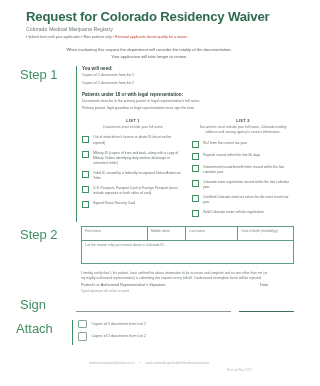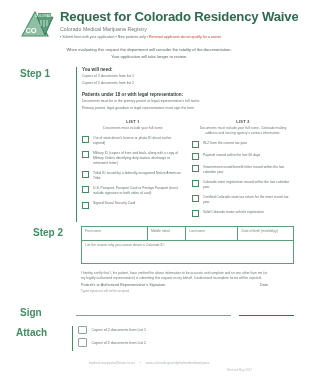--- a/index.html
+++ b/index.html
@@ -26,21 +26,21 @@
   .bullets .red{color:#c0392b;}
 
   .intro{
     text-align:center;font-size:4.1px;color:#55625b;
     margin:8px 18px 0 18px;line-height:1.65;
   }
 
   
   .steprow{display:flex;margin-top:6px;padding-left:20px;}
   .steplabel{
-    width:56px;flex:0 0 56px;font-size:10px;font-weight:bold;
+    width:56px;flex:0 0 56px;font-size:13px;font-weight:normal;
     color:#3f8f63;padding-top:1px;
   }
   .stepbody{
     flex:1;border-left:1px solid #3f8f63;padding-left:5px;
     padding-right:4px;
   }
   .bodyhead{font-size:4.6px;font-weight:bold;color:#3a4a42;}
   .bodyline{font-size:3.5px;color:#66736c;margin-top:2px;line-height:1.5;}
 
   .sect2{margin-top:6px;}
@@ -80,21 +80,21 @@
   .c4{flex:1 1 28%;}
   .freason{padding:2px 3px 16px 3px;font-size:3.4px;color:#7b867f;width:100%;box-sizing:border-box;}
 
   .certify{font-size:3.3px;color:#6b7772;line-height:1.6;margin-top:7px;}
   .sigline{display:flex;justify-content:space-between;margin-top:2px;}
   .siglabel{font-size:3.8px;color:#5d6a63;}
   .sigdate{font-size:3.8px;color:#5d6a63;padding-right:26px;}
   .signote{font-size:2.9px;color:#9aa39e;margin-top:1.5px;}
 
   
-  .signrow{display:flex;padding-left:20px;margin-top:13px;align-items:center;}
+  .signrow{display:flex;padding-left:20px;margin-top:3px;align-items:flex-end;}
   .signfields{flex:1;display:flex;padding-right:4px;padding-top:6px;}
   .ruleA{flex:1 1 70%;border-bottom:1px solid #8a9a92;height:1px;}
   .ruleGap{flex:0 0 8px;}
   .ruleB{flex:1 1 24%;border-bottom:1.4px solid #3f6e55;height:1px;}
 
   
   .attachrow{display:flex;padding-left:16px;margin-top:8px;}
   .attachbody{flex:1;border-left:1px solid #3f8f63;padding-left:5px;}
   .abox{
     width:6.5px;height:6.5px;flex:0 0 6.5px;border:.7px solid #89a89a;
@@ -115,32 +115,20 @@
   .fline{font-size:3.3px;color:#aab3ae;}
   .fsep{padding:0 4px;}
   .frev{font-size:3px;color:#b8c0bb;margin-top:3px;padding-right:46px;text-align:right;}
 </style>
 </head>
 <body>
 
 <div class="page">
 
   <div class="header">
-    <div class="logo">
-      <svg width="34" height="30" viewBox="0 0 34 30">
-        <polygon points="2,27 15,3 28,27" fill="#8fbfa4" stroke="#4a8f6a" stroke-width="1.1"></polygon>
-        <polygon points="17,8 33,8 25,26" fill="#5a9b78" stroke="#3c7a5c" stroke-width="1"></polygon>
-        <rect x="18" y="4" width="13" height="5" fill="#5a9b78"></rect>
-        <text x="24.5" y="8" font-family="Liberation Sans, sans-serif" font-size="3.4" fill="#ffffff" text-anchor="middle">COLORADO</text>
-        <text x="11" y="24" font-family="Liberation Sans, sans-serif" font-size="7.5" font-weight="bold" fill="#ffffff" text-anchor="middle">CO</text>
-        <line x1="21" y1="11" x2="21" y2="17" stroke="#ffffff" stroke-width=".7"></line>
-        <line x1="24" y1="11" x2="24" y2="18" stroke="#ffffff" stroke-width=".7"></line>
-        <line x1="27" y1="11" x2="27" y2="17" stroke="#ffffff" stroke-width=".7"></line>
-      </svg>
-    </div>
     <div class="head-text">
       <div class="title">Request for Colorado Residency Waiver</div>
       <div class="subtitle">Colorado Medical Marijuana Registry</div>
       <div class="bullets">
         <span class="sq">▪</span>
         <span>Submit form with your application</span>
         <span class="sq">▪</span>
         <span>New patients only</span>
         <span class="red">▪</span>
         <span class="red">Renewal applicants do not qualify for a waiver</span>
@@ -222,21 +210,21 @@
               <div class="cbox"></div>
               <div class="itxt">Valid Colorado motor vehicle registration</div>
             </div>
           </div>
         </div>
       </div>
     </div>
   </div>
 
   <div class="steprow" style="margin-top:2px;">
-    <div class="steplabel" style="padding-top:3px;text-align:center;">Step 2</div>
+    <div class="steplabel" style="padding-top:3px;">Step 2</div>
     <div class="stepbody" style="border-left:none;padding-left:5px;">
       <div class="ftable">
         <div class="frow">
           <div class="fcell c1">First name</div>
           <div class="fcell c2">Middle initial</div>
           <div class="fcell c3">Last name</div>
           <div class="fcell c4">Date of birth (mm/dd/yy)</div>
         </div>
         <div class="frow">
           <div class="freason">List the reason why you cannot obtain a Colorado ID:</div>

